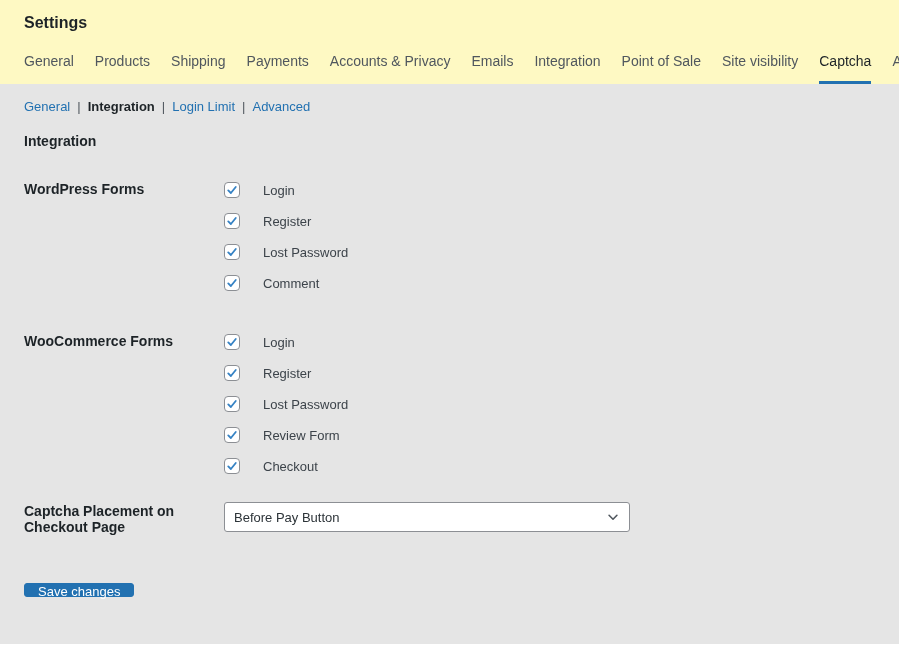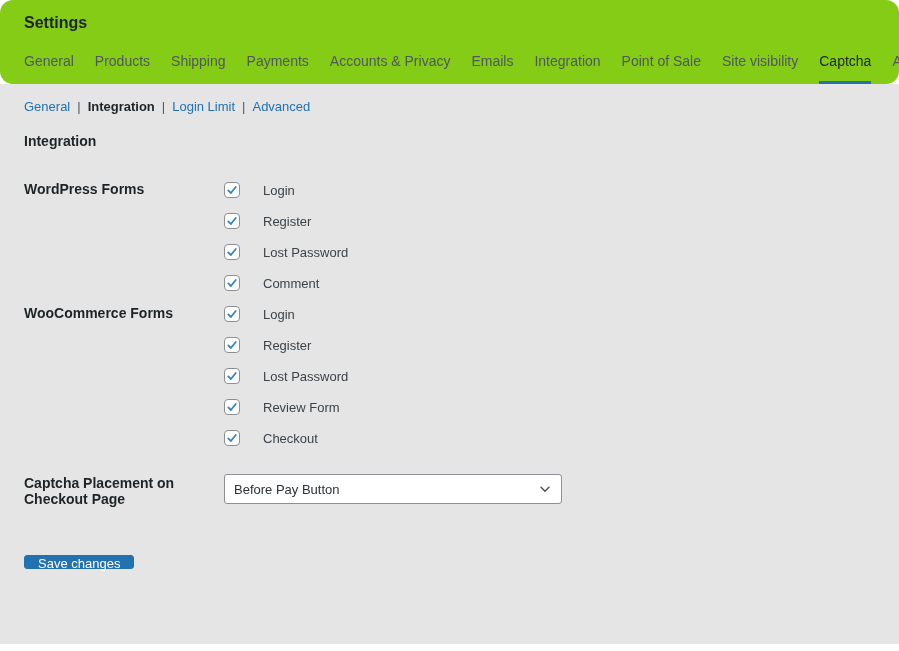--- a/index.html
+++ b/index.html
@@ -3,21 +3,21 @@
 <meta charset="utf-8">
 <style>
   * { box-sizing: border-box; }
   html, body { margin: 0; padding: 0; }
   body {
     width: 899px; height: 651px; overflow: hidden;
     background: #fff;
     font-family: "Liberation Sans", sans-serif;
     font-size: 13px; color: #3c434a;
   }
-  .topbar { background: #84cc16; padding: 14px 0 0 24px; border-radius: 13px; }
+  .topbar { background: #fef9c3; padding: 14px 0 0 24px; }
   .page-title { font-size: 16px; font-weight: 700; color: #1d2327; margin: 0; line-height: 18px; }
   .tabs { display: flex; gap: 21px; padding-top: 21px; }
   .tab {
     font-size: 14px; color: #50575e; text-decoration: none; cursor: pointer;
     padding-bottom: 11px; border-bottom: 3px solid transparent; line-height: 17px;
     white-space: nowrap;
   }
   .tab.active { color: #1d2327; font-weight: 400; border-bottom-color: #2271b1; }
   .content {
     background: #e5e5e5; height: 560px; padding: 15px 24px 0 24px;
@@ -39,23 +39,23 @@
   .cb-item {
     display: flex; align-items: center; gap: 23px; height: 20px; margin-bottom: 11px;
     cursor: pointer; font-size: 13px; color: #3c434a;
   }
   .cb {
     width: 16px; height: 16px; border: 1px solid #8c8f94; border-radius: 4px;
     background: #fff; display: inline-flex; align-items: center; justify-content: center;
     flex: 0 0 16px;
   }
   .cb svg path { stroke: #3582c4; }
-  .group2 { }
+  .group2 { margin-top: 28px; }
   .placement-row { margin-top: 15px; }
-  .select-wrap { position: relative; width: 338px; }
+  .select-wrap { position: relative; width: 406px; }
   .select-wrap select {
     width: 100%; height: 30px; appearance: none; -webkit-appearance: none; -moz-appearance: none;
     border: 1px solid #8c8f94; border-radius: 3px; background: #fff;
     padding: 0 30px 0 9px; font-size: 13px; color: #2c3338;
     font-family: "Liberation Sans", sans-serif; cursor: pointer;
   }
   .chev { position: absolute; right: 10px; top: 8px; pointer-events: none; line-height: 0; }
   .chev svg path { stroke: #50575e; }
   .save-btn {
     margin-top: 48px; height: 14px; padding: 0 13px;

